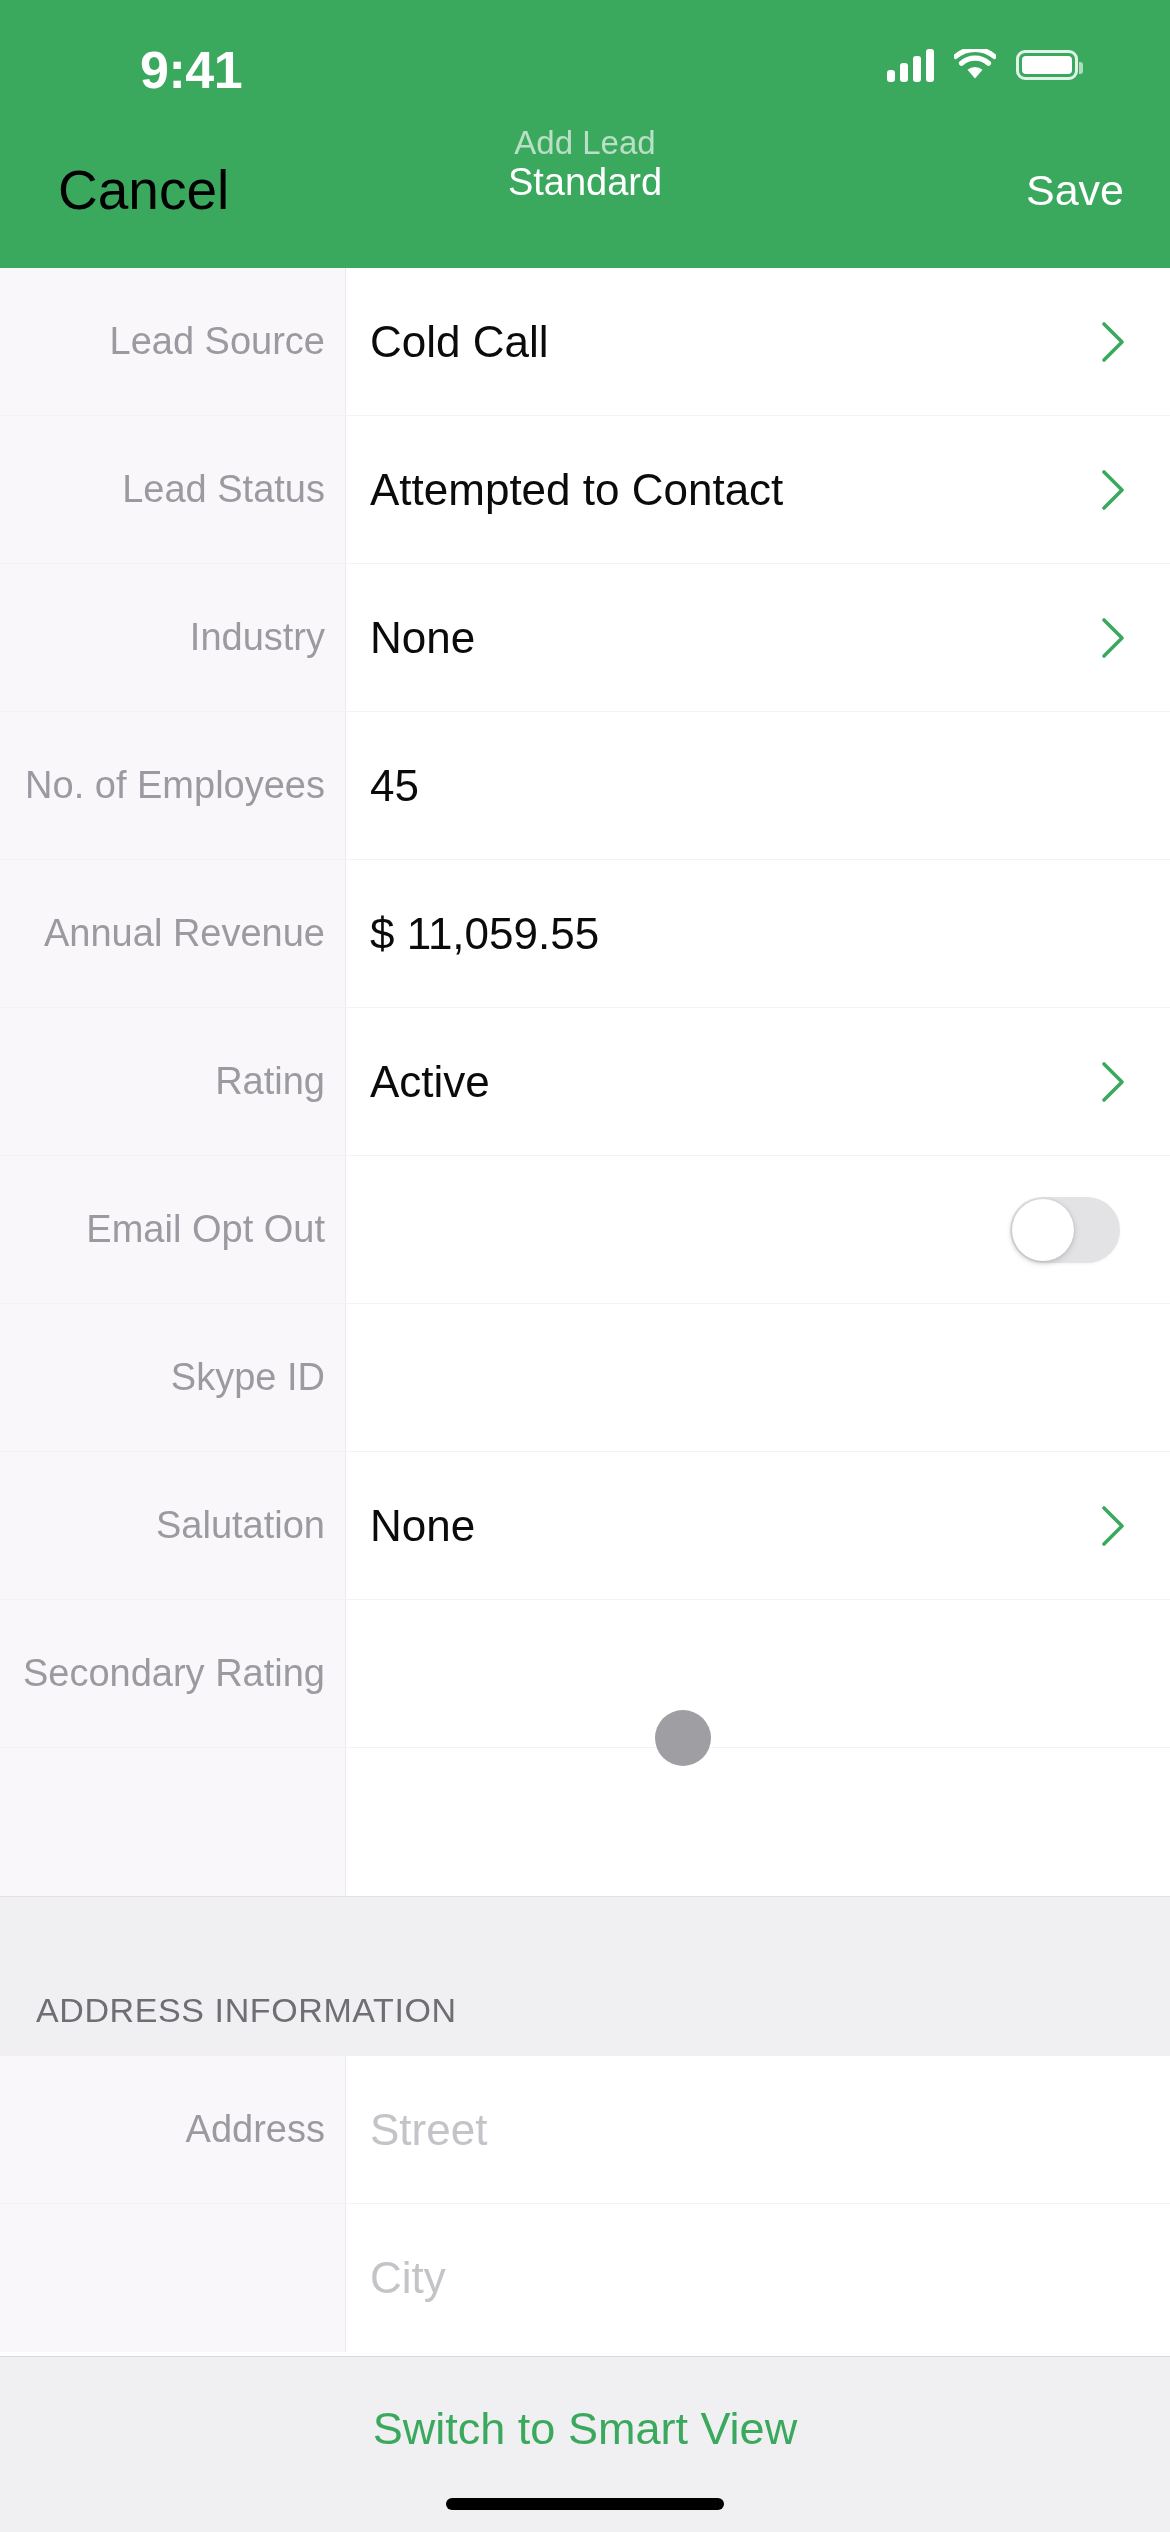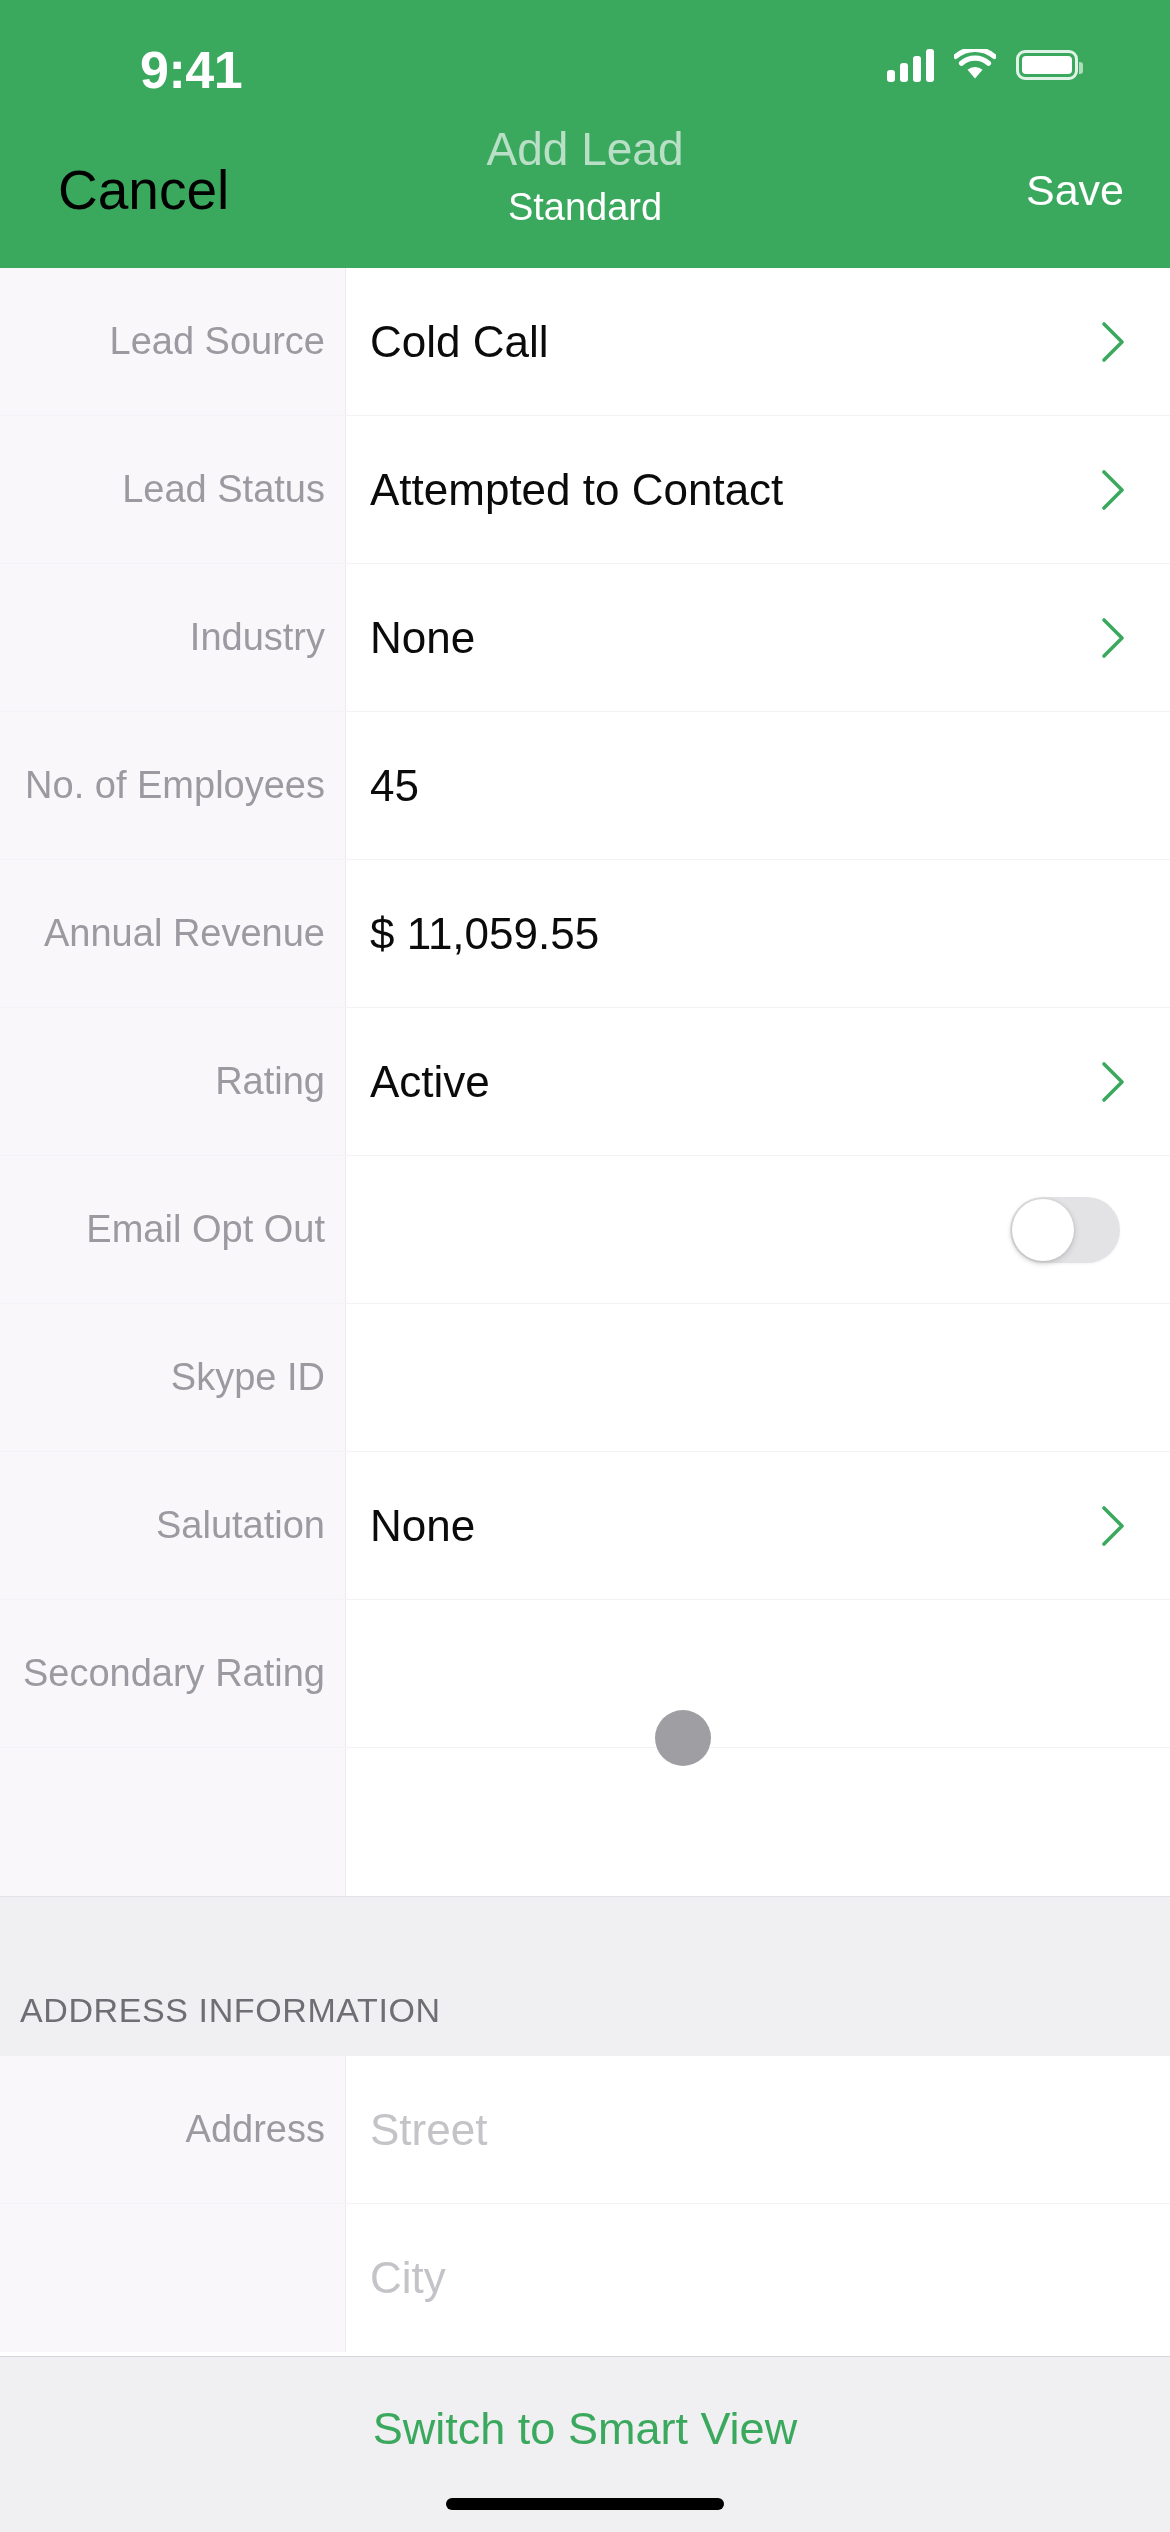--- a/index.html
+++ b/index.html
@@ -84,22 +84,22 @@
     font-size:43px;
   }
   .nav-title-wrap {
     position:absolute; left:0; right:0; top:14px;
     text-align:center;
     line-height:1.0;
   }
   .nav-title {
     display:block;
     color:#B9E0C6;
-    font-size:46px;
-    margin-bottom:16px;
+    font-size:33px;
+    margin-bottom:4px;
   }
   .nav-subtitle {
     display:block;
     color:#ffffff;
     font-size:38px;
   }
 
   
   .content {
     flex:1 1 auto;
@@ -190,20 +190,21 @@
     height:160px;
     display:flex;
     align-items:flex-end;
     padding:0 0 26px 20px;
     border-top:1px solid #E4E2E6;
   }
   .section-header span {
     font-size:34px;
     color:#6E6E74;
     letter-spacing:0.6px;
+    margin-left:16px;
   }
 
   
   .tap-dot {
     position:absolute;
     left:655px; top:1442px;
     width:56px; height:56px;
     border-radius:50%;
     background:#9E9EA3;
     z-index:30;

